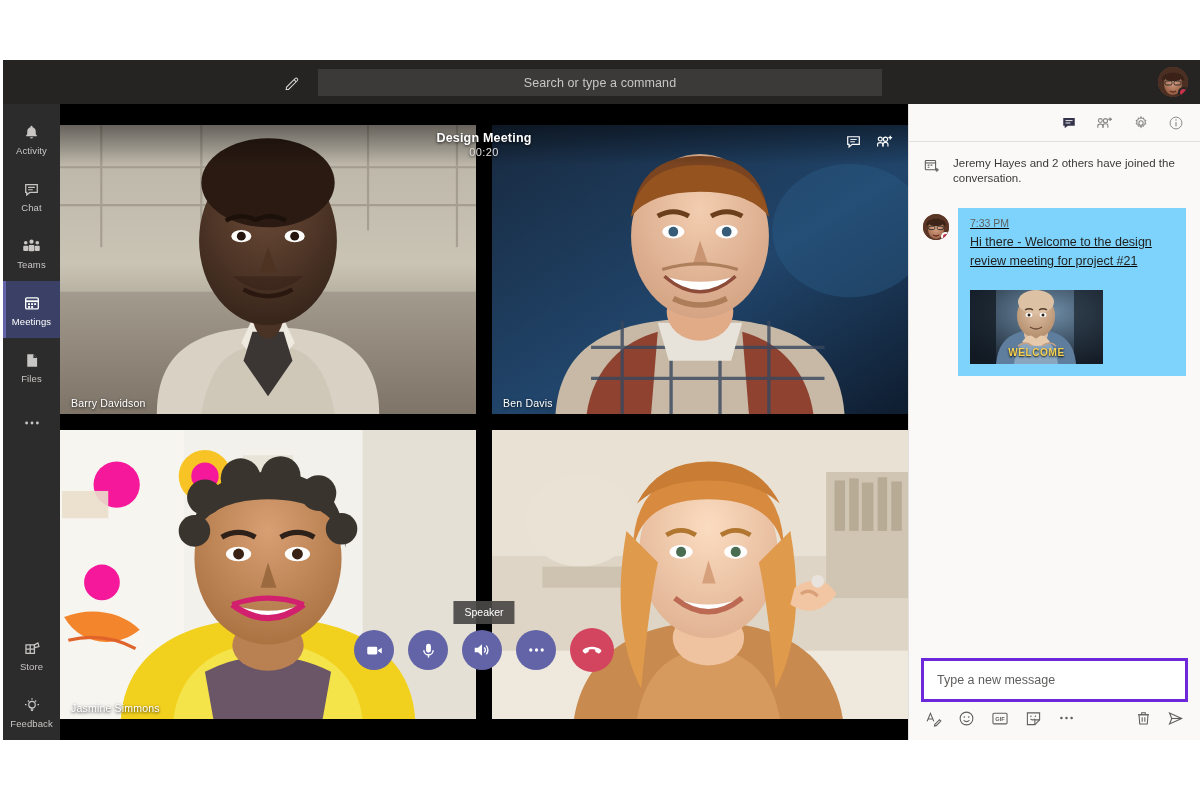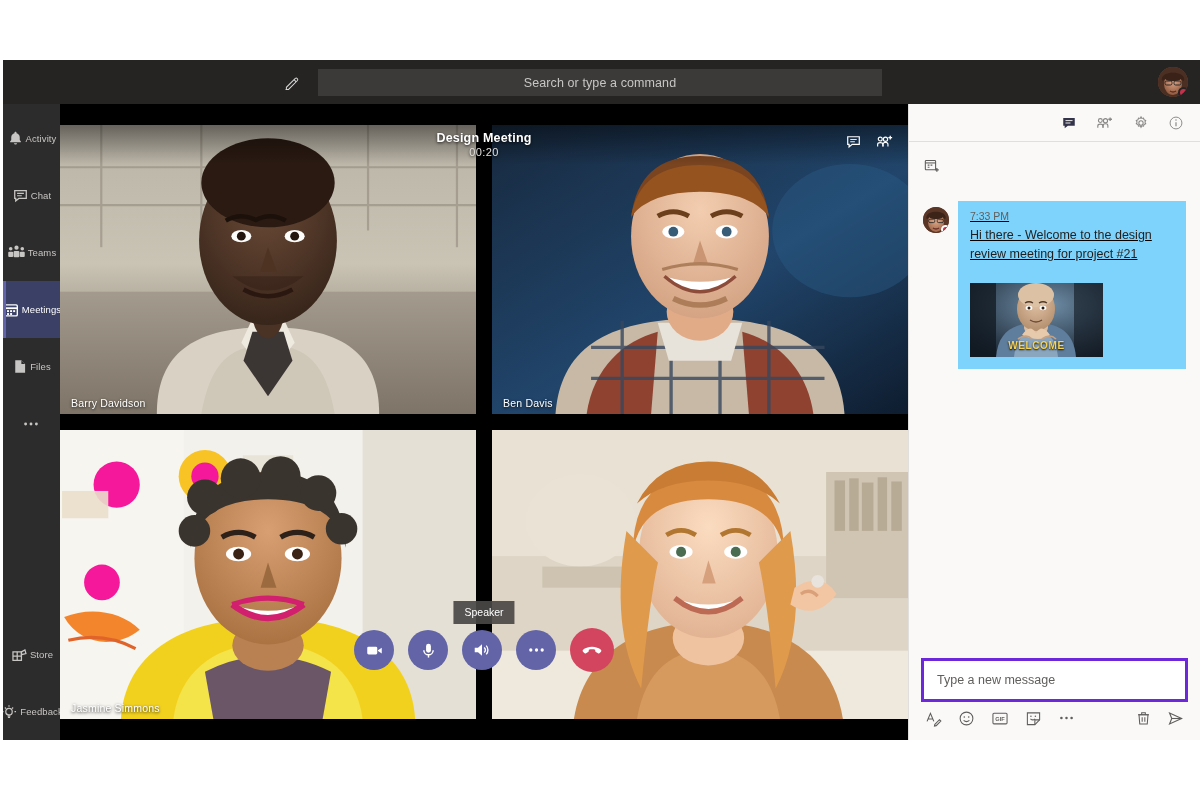--- a/index.html
+++ b/index.html
@@ -90,21 +90,21 @@
     flex: 0 0 57px;
     background: #2d2c2c;
     display: flex;
     flex-direction: column;
     align-items: stretch;
     padding-top: 6px;
   }
   .rail-item {
     height: 57px;
     display: flex;
-    flex-direction: row;
+    flex-direction: column;
     align-items: center;
     justify-content: center;
     color: #c8c6c4;
     position: relative;
     gap: 2px;
   }
   .rail-item.selected {
     background: #3b4166;
     color: #ffffff;
   }
@@ -770,20 +770,21 @@
 
           <div class="system-row">
             <span class="system-icon">
               <svg width="18" height="18" viewBox="0 0 20 20" fill="none" stroke="currentColor" stroke-width="1.2">
                 <rect x="2.6" y="3.8" width="11.4" height="10.4" rx="1"></rect>
                 <path d="M2.6 6.6h11.4"></path>
                 <path d="M5.2 9h2M8.4 9h2M5.2 11.4h2"></path>
                 <path d="M15.4 12.2v4.2M13.3 14.3h4.2" stroke-width="1.4"></path>
               </svg>
             </span>
+            <span class="system-text">Jeremy Hayes and 2 others have joined the conversation.</span>
           </div>
 
           <div class="msg-row">
             <div class="msg-avatar">
               <div class="avatar-img">
                 <svg viewBox="0 0 26 26" width="26" height="26">
                   <defs>
                     <radialGradient id="avg2" cx="50%" cy="35%" r="70%">
                       <stop offset="0%" stop-color="#e7b393"></stop>
                         <stop offset="100%" stop-color="#9a6144"></stop>

